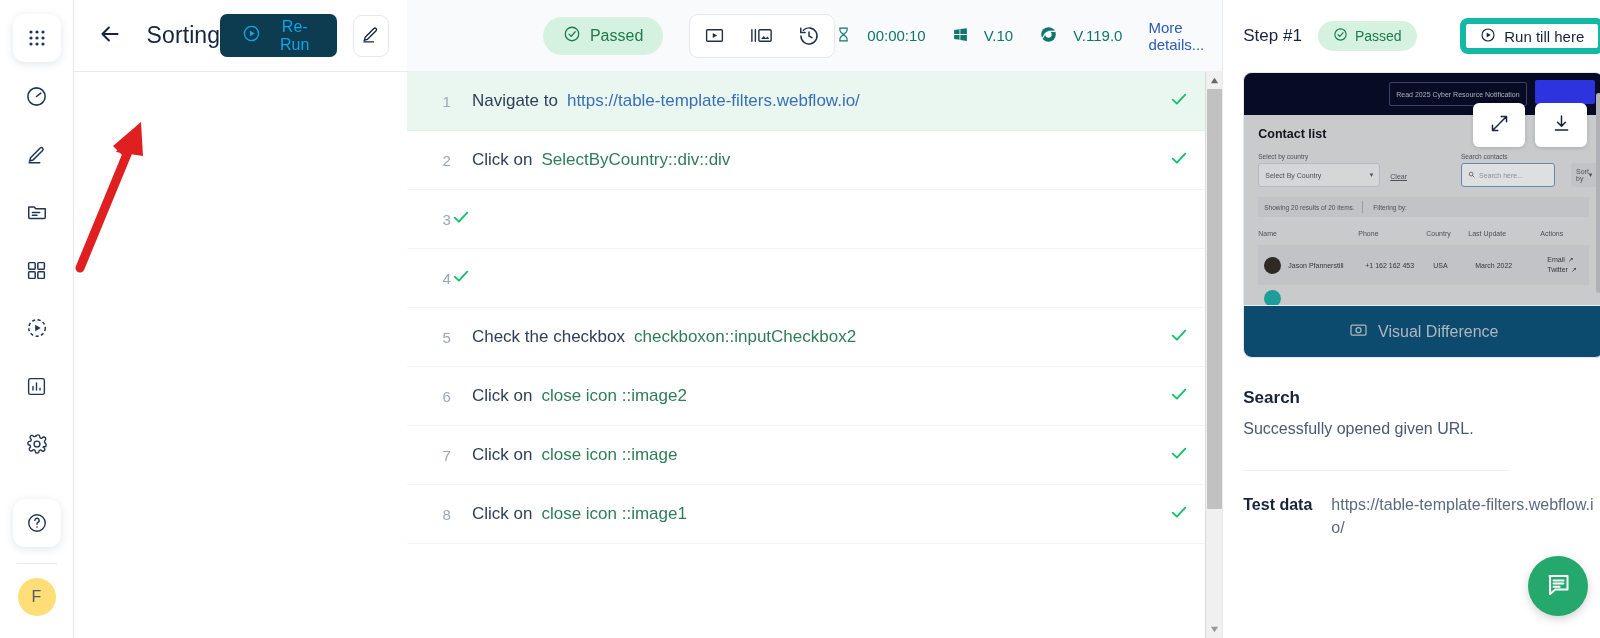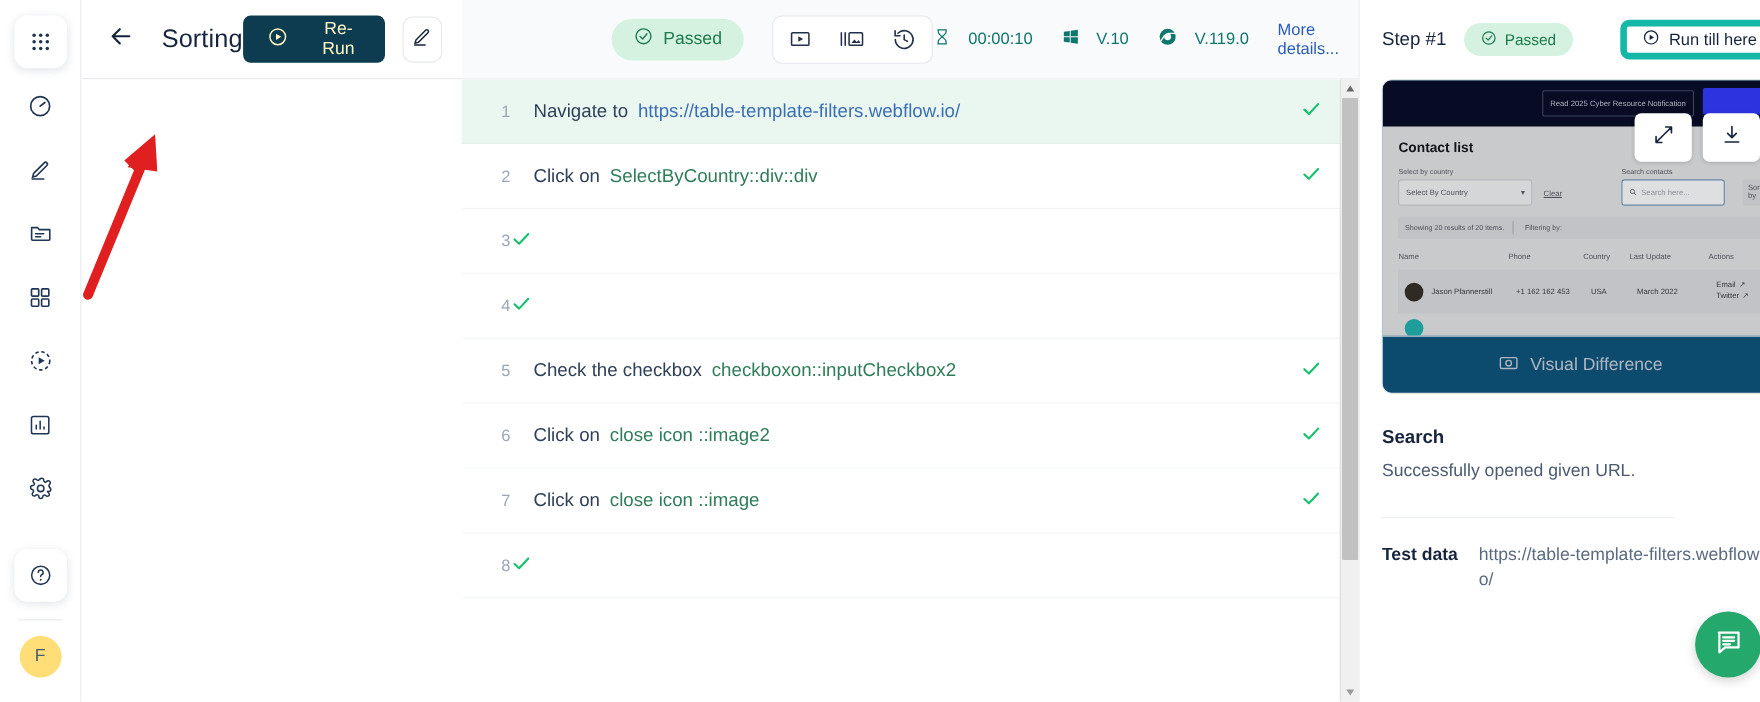--- a/index.html
+++ b/index.html
@@ -46,23 +46,23 @@
     height: 72px; flex: 0 0 72px;
     border-bottom: 1px solid #e8eaee;
     display: flex; align-items: center;
     padding: 0 18px 0 22px;
     background: #ffffff;
   }
   .back-btn { width: 34px; height: 34px; display:flex; align-items:center; justify-content:center; color:#16243c; }
   .page-title { font-size: 23px; color: #16243c; margin-left: 22px; letter-spacing: .1px; }
   .topbar-spacer { flex: 1 1 auto; }
   .rerun-btn {
-    background: #0d3b4f; color: #fef9c3;
+    background: #0d3b4f; color: #0ea5e9;
     height: 43px; border-radius: 7px;
-    display: flex; align-items: center; gap: 26px;
+    display: flex; align-items: center; gap: 13px;
     padding: 0 22px; font-size: 16px; border: none; cursor: pointer;
     font-family: inherit;
   }
   .edit-btn {
     width: 42px; height: 42px; margin-left: 16px;
     border: 1px solid #e6e8ec; border-radius: 9px; background: #fff;
     display: flex; align-items: center; justify-content: center; color: #16243c;
     cursor: pointer;
   }
 
@@ -474,20 +474,21 @@
               </div>
               <div class="step">
                 <div class="step-num">7</div>
                 <div class="step-text"><span>Click on</span><span class="sel-txt">close icon ::image</span></div>
                 <div class="step-check"><svg width="20" height="20" viewBox="0 0 24 24" fill="none" stroke="currentColor" stroke-width="2.3" stroke-linecap="round" stroke-linejoin="round">
                     <path d="M4.5 12.8 L9.5 17.5 L19.5 6.8"></path>
                   </svg></div>
               </div>
               <div class="step">
                 <div class="step-num">8</div>
+                <div class="step-text"><span>Click on</span><span class="sel-txt">close icon ::image1</span></div>
                 <div class="step-check"><svg width="20" height="20" viewBox="0 0 24 24" fill="none" stroke="currentColor" stroke-width="2.3" stroke-linecap="round" stroke-linejoin="round">
                     <path d="M4.5 12.8 L9.5 17.5 L19.5 6.8"></path>
                   </svg></div>
               </div>
             </div>
           <div class="scrollbar">
             <div class="sb-arrow">
               <svg width="9" height="9" viewBox="0 0 10 10">
                   <path d="M5 2 L9 8 H1 z" fill="#666"></path>
                 </svg>

